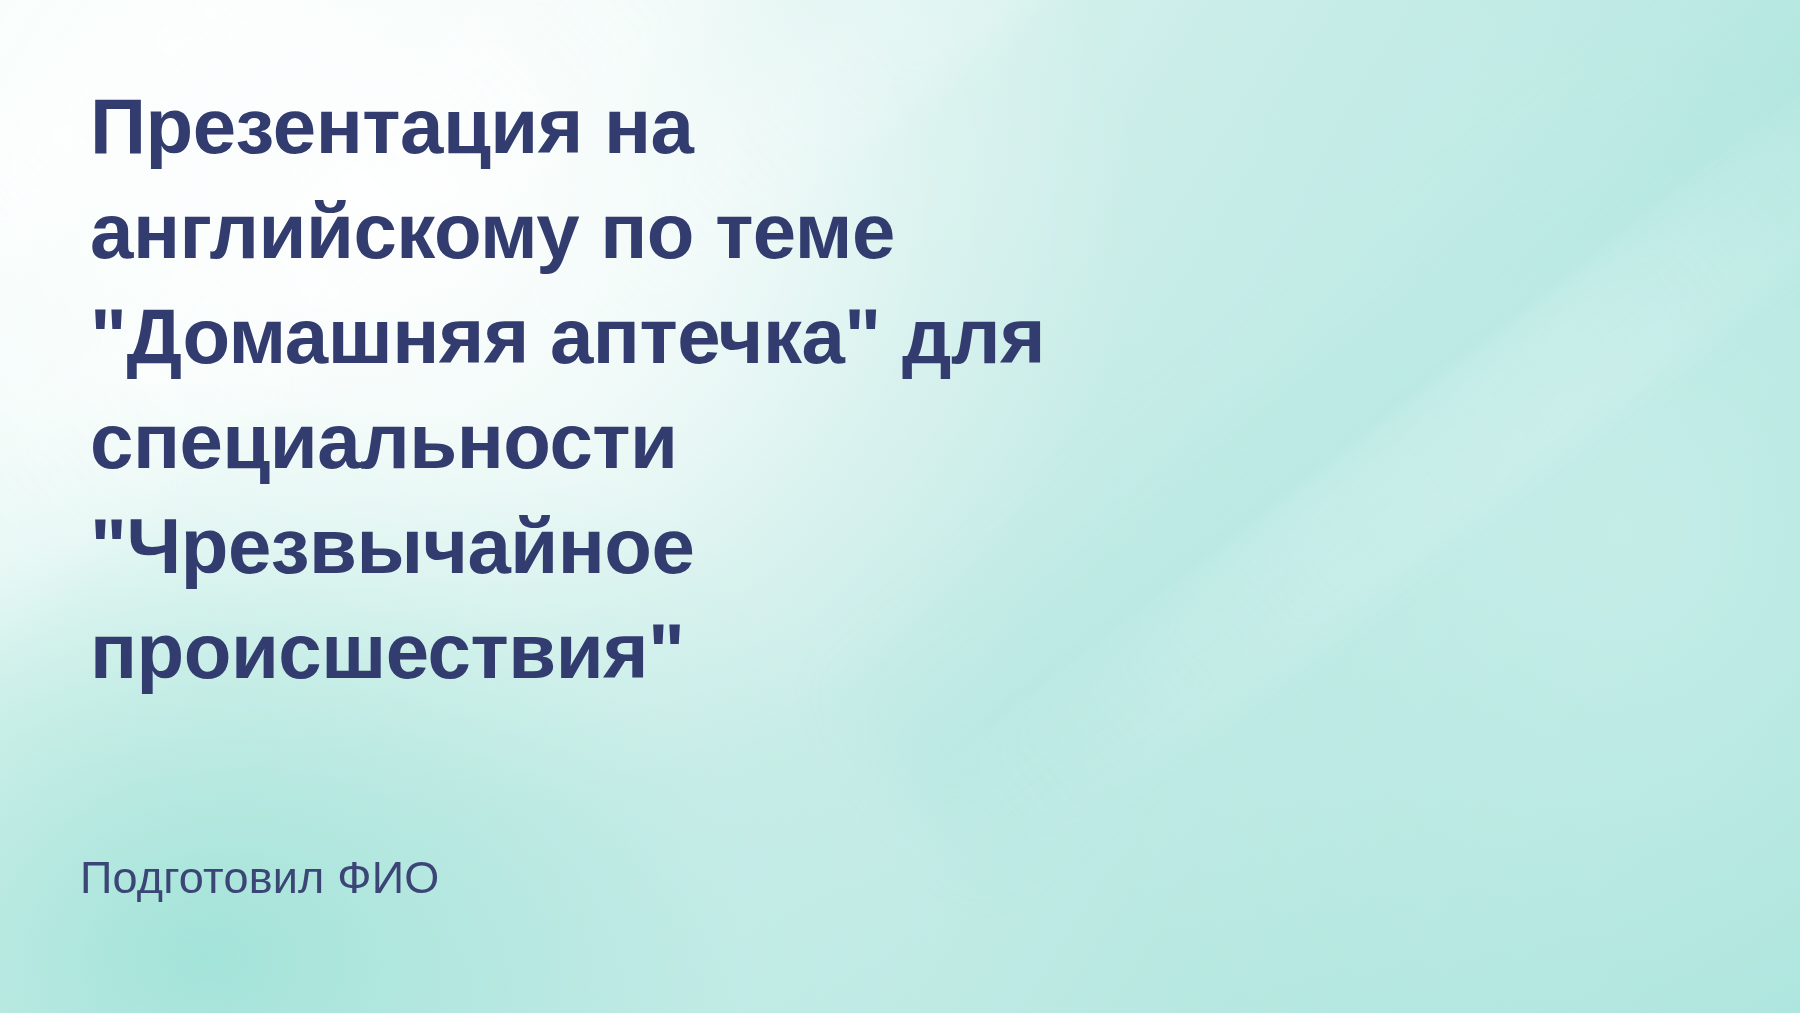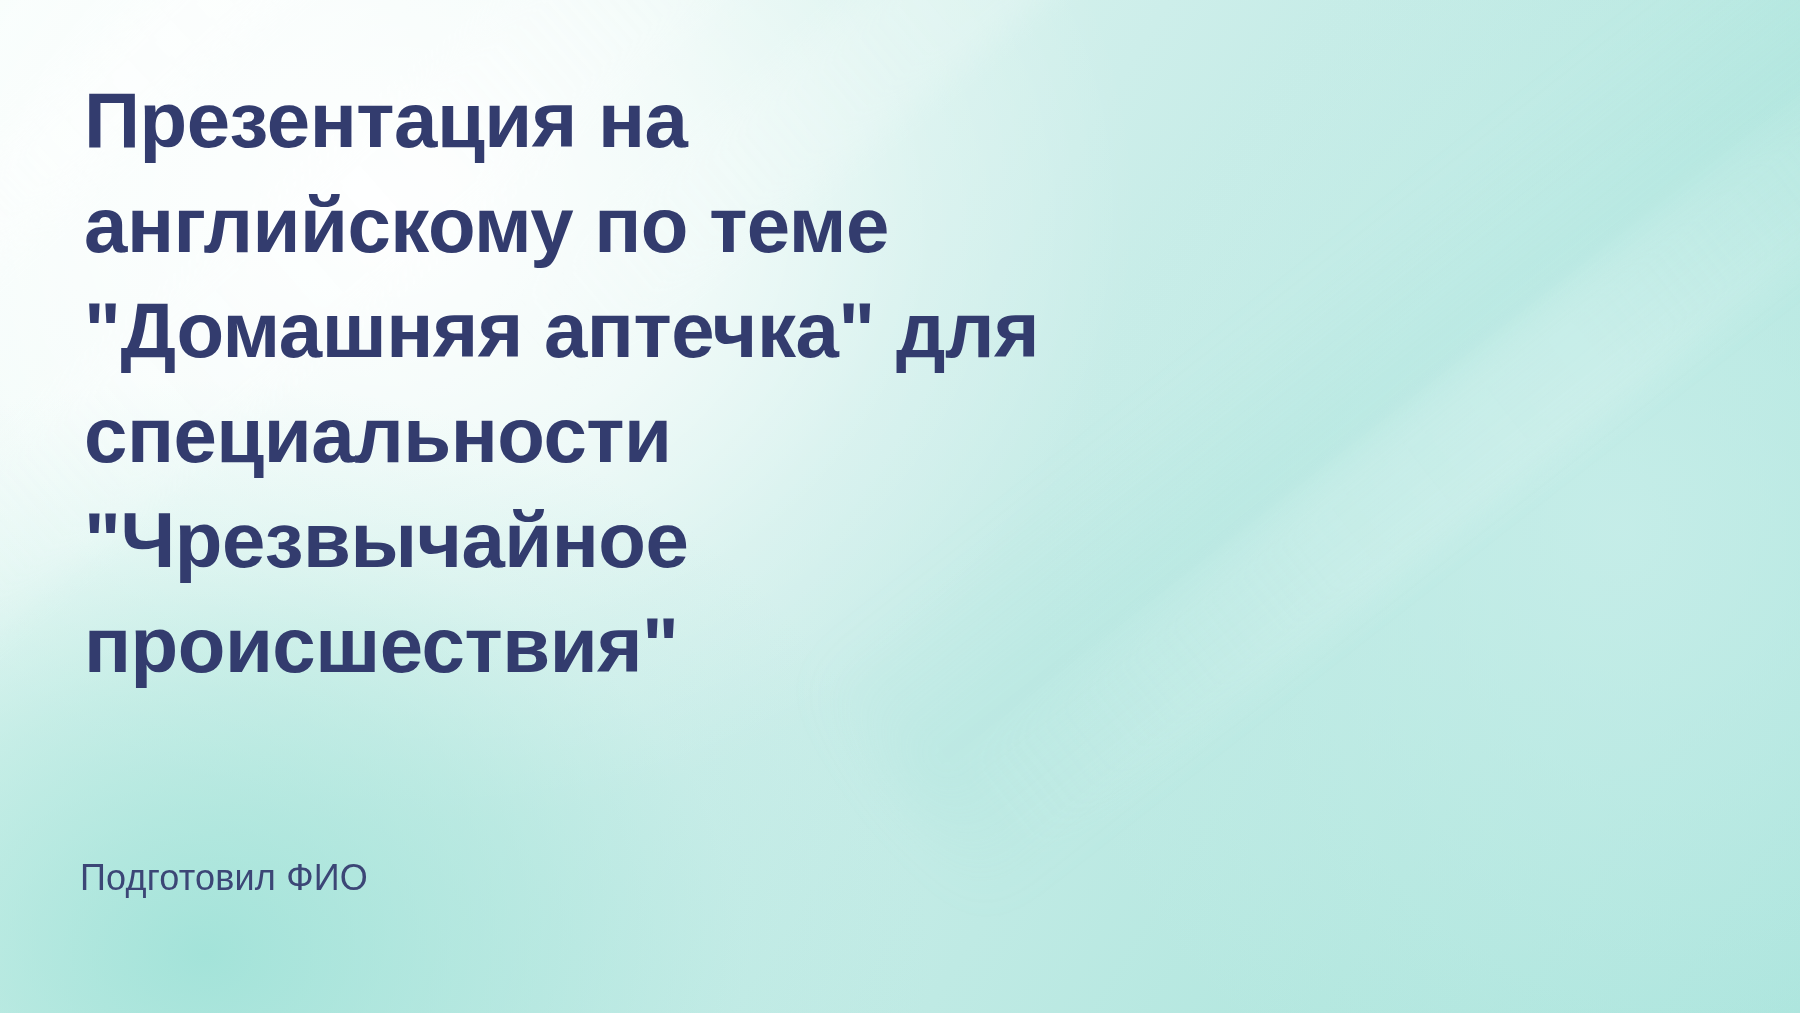--- a/index.html
+++ b/index.html
@@ -150,35 +150,35 @@
     top: 0;
     width: 1520px;
     height: 1013px;
   }
 
   .slide-title {
     position: absolute;
     top: 62px;
     left: 0;
     width: 1480px;
-    margin: 6px;
+    margin: 12px;
     font-size: 78px;
     line-height: 105px;
     font-weight: 700;
     letter-spacing: -0.5px;
     color: #333c6e;
     white-space: pre-line;
   }
 
   .slide-author {
     position: absolute;
     top: 856px;
     left: 2px;
     margin: 0;
-    font-size: 36px;
+    font-size: 45px;
     line-height: 44px;
     font-weight: 400;
     letter-spacing: 0.2px;
     color: #3c4676;
   }
 </style>
 </head>
 <body>
 
 <div class="slide">

